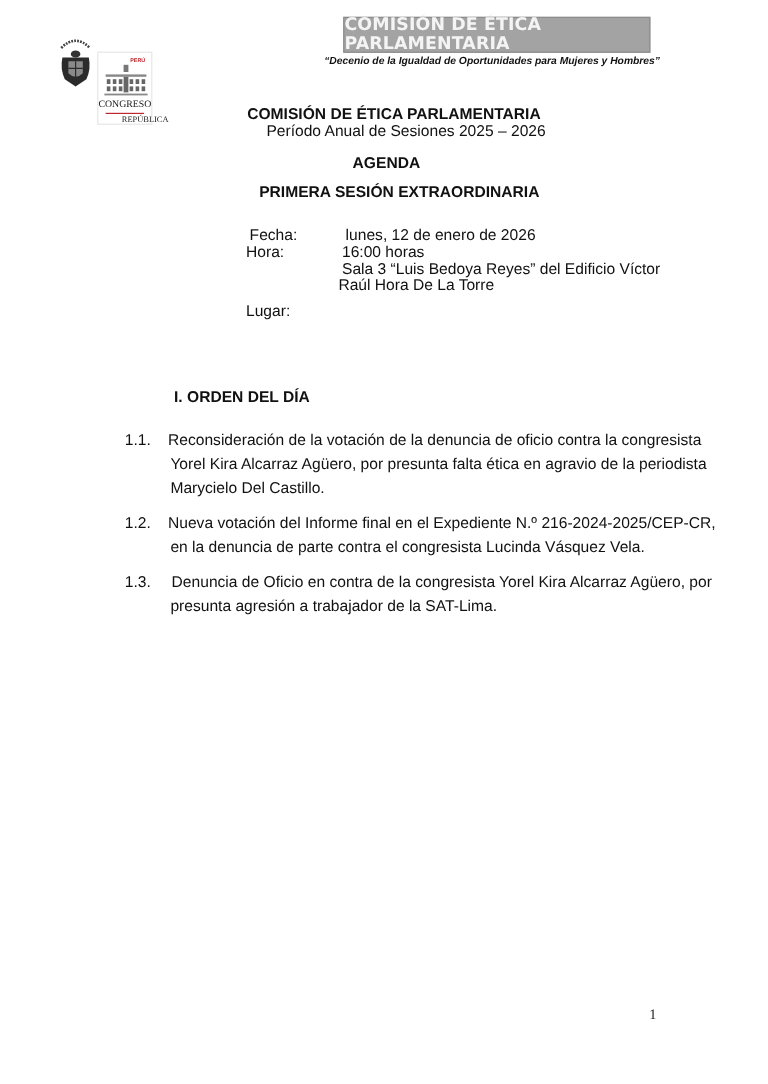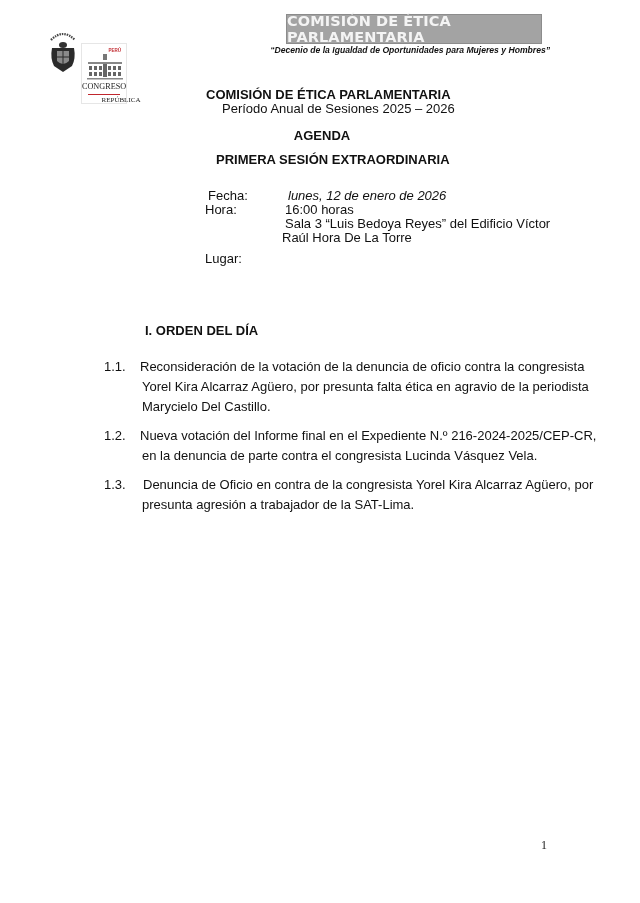--- a/index.html
+++ b/index.html
@@ -30,21 +30,21 @@
 
   
   .t1 { left: 206px; top: 87px; font-weight: bold; font-size: 13px; }
   .t2 { left: 222px; top: 101px; font-size: 13px; }
   .t3 { left: 0; width: 640px; top: 128px; text-align: center; font-weight: bold; font-size: 13px; padding-left: 2px; }
   .t4 { left: 216px; top: 152px; font-weight: bold; font-size: 13px; }
 
   
   .meta { font-size: 13px; }
   .m-l1 { left: 208px; top: 188px; }
-  .m-v1 { left: 288px; top: 188px; font-style: italic; }
+  .m-v1 { left: 288px; top: 188px; }
   .m-l2 { left: 205px; top: 202px; }
   .m-v2 { left: 285px; top: 202px; }
   .m-l3 { left: 205px; top: 216px; margin-top: 35px; }
   .m-v3 { left: 285px; top: 216px; }
   .m-v3b { left: 282px; top: 230px; }
 
   
   .sec { left: 97px; top: 323px; font-weight: bold; font-size: 13px; margin-left: 48px; }
 
   .item { font-size: 13px; }

